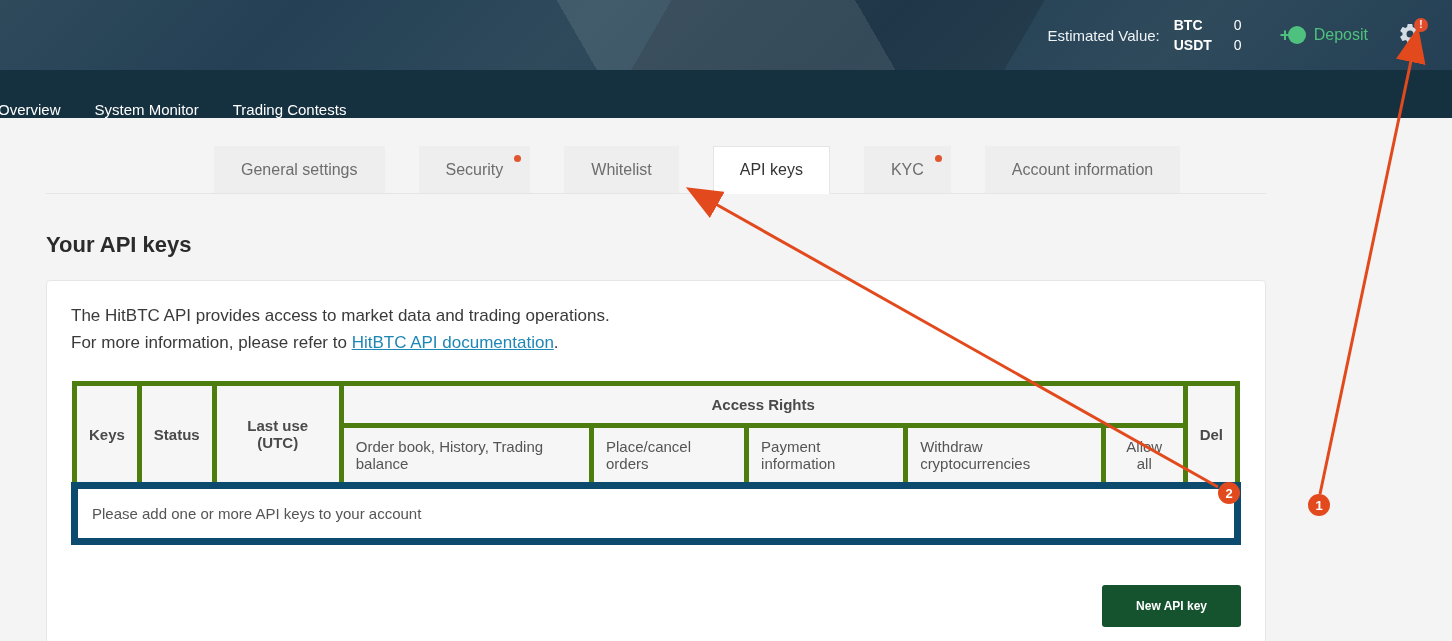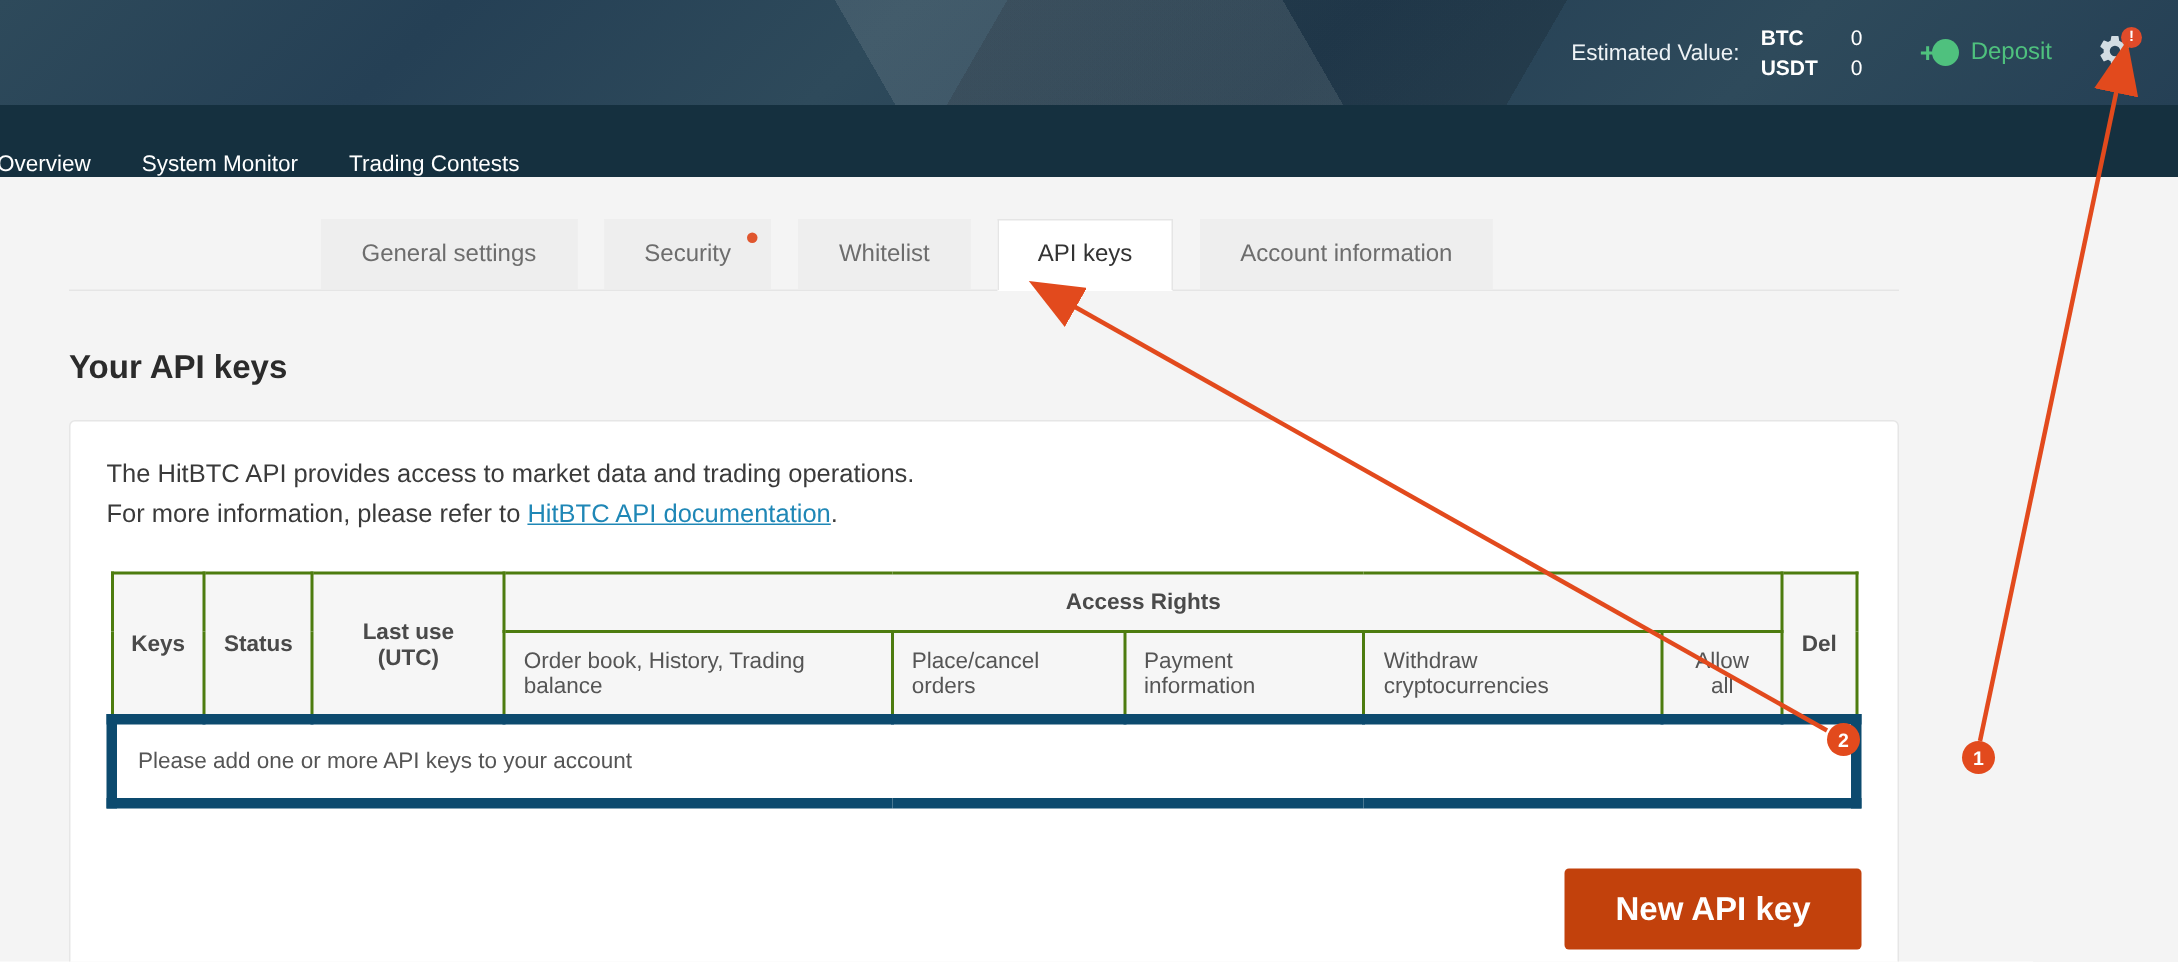--- a/index.html
+++ b/index.html
@@ -24,41 +24,41 @@
   .gear{width:24px;height:24px;fill:#d3dde3;cursor:pointer;}
   .gear-badge{position:absolute;top:-4px;right:-6px;width:14px;height:14px;border-radius:50%;background:#e04b2a;color:#fff;font-size:10px;font-weight:bold;display:flex;align-items:center;justify-content:center;}
 
   
   .navbar{height:48px;background:#15303f;display:flex;align-items:flex-end;gap:34px;padding-left:0;color:#fff;font-size:15px;}
   .navbar span{cursor:pointer;}
   .navbar span:first-child{padding-left:0;margin-left:-2px;}
 
   
   .page{max-width:1220px;margin-left:46px;padding-top:28px;}
-  .tabs{display:flex;gap:18px;border-bottom:1px solid #e5e5e5;padding-left:168px;}
+  .tabs{display:flex;gap:34px;border-bottom:1px solid #e5e5e5;padding-left:168px;}
   .tab{background:#eeeeee;color:#6d6d6d;padding:14px 26px;font-size:16px;position:relative;cursor:pointer;border:1px solid #eeeeee;border-bottom:none;}
   .tab.active{background:#fff;color:#333;border:1px solid #e5e5e5;border-bottom:1px solid #fff;margin-bottom:-1px;}
   .tab .dot{position:absolute;top:8px;right:8px;width:7px;height:7px;border-radius:50%;background:#e0562e;}
 
   h2.section{font-size:22px;font-weight:bold;color:#2b2b2b;margin:38px 0 22px 0;}
 
   .card{background:#fff;border:1px solid #e6e6e6;border-radius:4px;padding:22px 24px 30px;}
   .desc{font-size:17px;color:#3a3a3a;line-height:1.5;}
   .desc + .desc{margin-top:1px;}
   .doc-link{color:#1f87b6;text-decoration:underline;}
 
   table.keys{width:100%;border-collapse:collapse;margin-top:26px;font-size:15px;color:#555;}
-  table.keys th, table.keys td{border:2px solid #4d7c0f;background:#f6f6f6;padding:10px 12px;text-align:center;font-weight:normal;vertical-align:middle;}
+  table.keys th, table.keys td{border:5px solid #4d7c0f;background:#f6f6f6;padding:10px 12px;text-align:center;font-weight:normal;vertical-align:middle;}
   table.keys th.group{font-weight:600;color:#555;}
   table.keys tr.heads th{font-weight:600;color:#4a4a4a;}
   table.keys td.left{text-align:left;}
   table.keys tr.empty td{background:#fff;color:#555;text-align:left;padding:16px 14px;border:7px solid #0c4a6e;}
 
   .actions{display:flex;justify-content:flex-end;margin-top:40px;}
-  .btn-primary{background:#c2410c;color:#fff;border:none;border-radius:3px;padding:14px 34px;font-size:22px;font-weight:bold;cursor:pointer;}
+  .btn-primary{background:#14532d;color:#fff;border:none;border-radius:3px;padding:14px 34px;font-size:12px;font-weight:bold;cursor:pointer;}
 
   
   .overlay{position:absolute;inset:0;pointer-events:none;}
   .num-badge{width:22px;height:22px;border-radius:50%;background:#e24a1d;color:#fff;font-weight:bold;font-size:13px;display:flex;align-items:center;justify-content:center;position:absolute;}
 </style>
 </head>
 <body>
 
 <div class="banner">
   <div class="banner-inner">
@@ -95,20 +95,21 @@
   <span>Trading Contests</span>
 </div>
 
 <div class="page">
 
   <div class="tabs">
     <div class="tab">General settings</div>
     <div class="tab"><span>Security</span><span class="dot"></span></div>
     <div class="tab">Whitelist</div>
     <div class="tab active">API keys</div>
+    <div class="tab"><span>KYC</span><span class="dot"></span></div>
     <div class="tab">Account information</div>
   </div>
 
   <h2 class="section">Your API keys</h2>
 
   <div class="card">
     <p class="desc">The HitBTC API provides access to market data and trading operations.</p>
     <p class="desc">
       <span>For more information, please refer to </span><a class="doc-link">HitBTC API documentation</a><span>.</span>
     </p>

